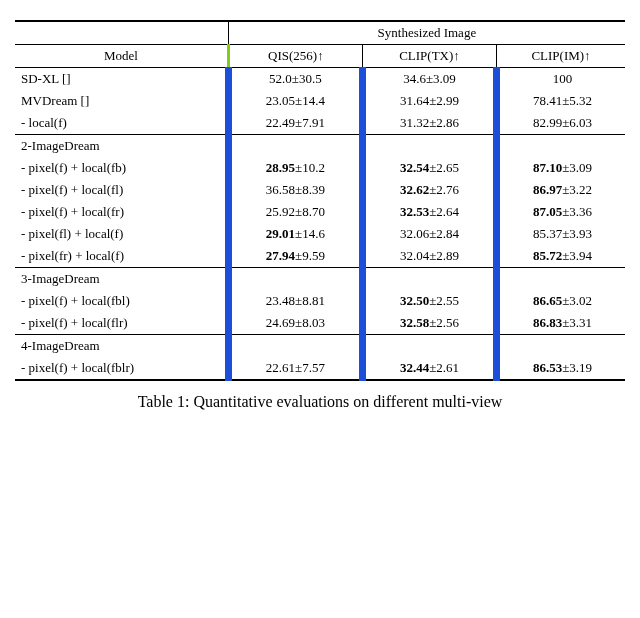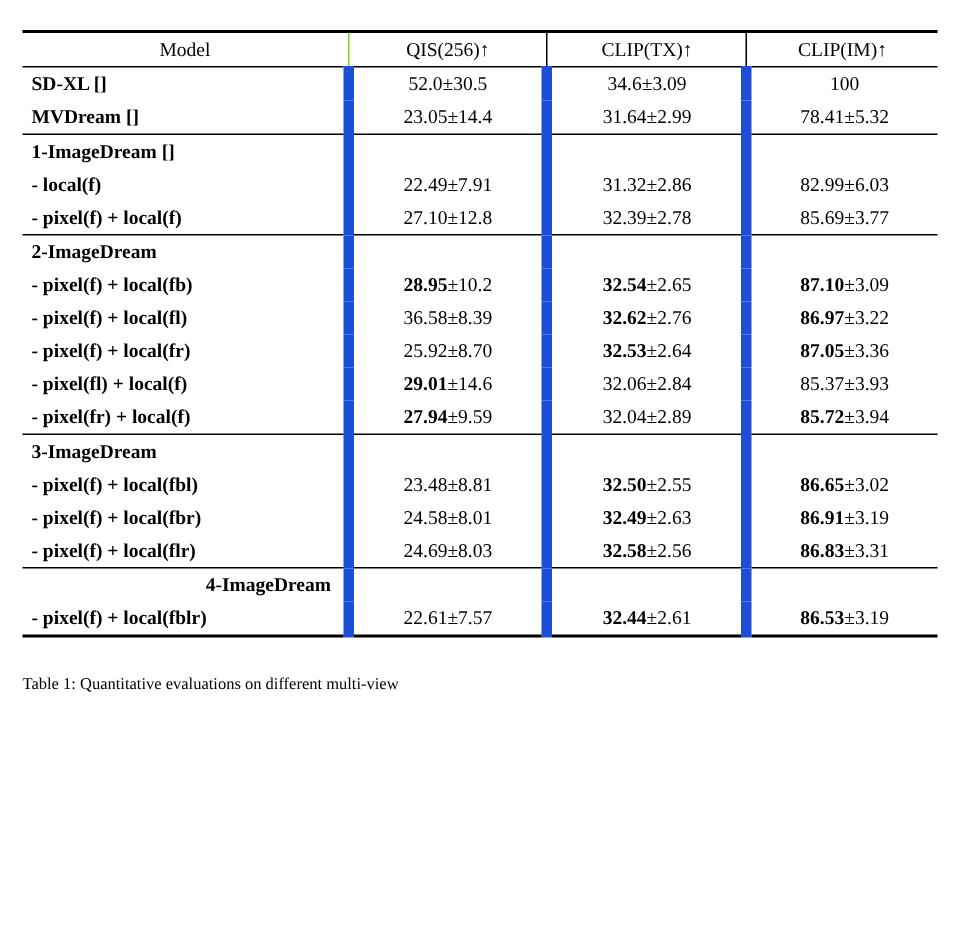--- a/index.html
+++ b/index.html
@@ -34,21 +34,20 @@
 
     th, td {
       padding: 3px 8px;
       text-align: center;
       font-size: 13px;
     }
 
     td.model-col {
       text-align: left;
       padding-left: 6px;
-      font-weight: bold;
     }
 
     .header-row-top th {
       border-bottom: 1px solid #000;
       font-weight: normal;
     }
 
     .header-row-cols th {
       border-bottom: 1px solid #000;
       font-weight: normal;
@@ -64,68 +63,60 @@
 
     .col-header {
       border-left: 1px solid #000;
     }
 
     td.data-cell {
       border-left: 7px solid #1d4ed8;
     }
 
     .caption {
-      margin-top: 25px;
-      font-size: 11px;
-      text-align: left;
+      margin-top: 12px;
+      font-size: 16px;
+      text-align: center;
     }
   </style>
 </head>
 <body>
 
 <div class="table-container">
   <table>
     <thead>
+      <tr class="header-row-top">
+        <th class="empty-cell model-col"></th>
+        <th colspan="3" class="synthesized-header">Synthesized Image</th>
+      </tr>
       <tr class="header-row-cols">
-        <th class="model-col" style="border-right:1px solid #84cc16;">Model</th>
+        <th class="model-col" style="border-right:3px solid #84cc16;">Model</th>
         <th class="col-header">QIS(256)↑</th>
         <th class="col-header">CLIP(TX)↑</th>
         <th class="col-header">CLIP(IM)↑</th>
       </tr>
     </thead>
     <tbody id="table-body">
     <tr>
           <td class="model-col">SD-XL []</td>
           <td class="data-cell">52.0±30.5</td>
           <td class="data-cell">34.6±3.09</td>
           <td class="data-cell">100</td>
         </tr>
         <tr>
           <td class="model-col">MVDream []</td>
           <td class="data-cell">23.05±14.4</td>
           <td class="data-cell">31.64±2.99</td>
           <td class="data-cell">78.41±5.32</td>
         </tr>
-        <tr style="border-top: 1px solid rgb(0, 0, 0);">
-          <td class="model-col" style="border-top: 1px solid rgb(0, 0, 0);">1-ImageDream []</td>
-          <td class="data-cell" style="border-top: 1px solid rgb(0, 0, 0);"></td>
-          <td class="data-cell" style="border-top: 1px solid rgb(0, 0, 0);"></td>
-          <td class="data-cell" style="border-top: 1px solid rgb(0, 0, 0);"></td>
-        </tr>
         <tr>
           <td class="model-col"> - local(f)</td>
           <td class="data-cell">22.49±7.91</td>
           <td class="data-cell">31.32±2.86</td>
           <td class="data-cell">82.99±6.03</td>
-        </tr>
-        <tr>
-          <td class="model-col"> - pixel(f) + local(f)</td>
-          <td class="data-cell">27.10±12.8</td>
-          <td class="data-cell">32.39±2.78</td>
-          <td class="data-cell">85.69±3.77</td>
         </tr>
         <tr style="border-top: 1px solid rgb(0, 0, 0);">
           <td class="model-col" style="border-top: 1px solid rgb(0, 0, 0);">2-ImageDream</td>
           <td class="data-cell" style="border-top: 1px solid rgb(0, 0, 0);"></td>
           <td class="data-cell" style="border-top: 1px solid rgb(0, 0, 0);"></td>
           <td class="data-cell" style="border-top: 1px solid rgb(0, 0, 0);"></td>
         </tr>
         <tr>
           <td class="model-col"> - pixel(f) + local(fb)</td>
           <td class="data-cell"><b>28.95</b>±10.2</td>
@@ -162,33 +153,27 @@
           <td class="data-cell" style="border-top: 1px solid rgb(0, 0, 0);"></td>
           <td class="data-cell" style="border-top: 1px solid rgb(0, 0, 0);"></td>
         </tr>
         <tr>
           <td class="model-col"> - pixel(f) + local(fbl)</td>
           <td class="data-cell">23.48±8.81</td>
           <td class="data-cell"><b>32.50</b>±2.55</td>
           <td class="data-cell"><b>86.65</b>±3.02</td>
         </tr>
         <tr>
-          <td class="model-col"> - pixel(f) + local(fbr)</td>
-          <td class="data-cell">24.58±8.01</td>
-          <td class="data-cell"><b>32.49</b>±2.63</td>
-          <td class="data-cell"><b>86.91</b>±3.19</td>
-        </tr>
-        <tr>
           <td class="model-col"> - pixel(f) + local(flr)</td>
           <td class="data-cell">24.69±8.03</td>
           <td class="data-cell"><b>32.58</b>±2.56</td>
           <td class="data-cell"><b>86.83</b>±3.31</td>
         </tr>
         <tr style="border-top: 1px solid rgb(0, 0, 0);">
-          <td class="model-col" style="border-top: 1px solid rgb(0, 0, 0); text-align: right;">4-ImageDream</td>
+          <td class="model-col" style="border-top: 1px solid rgb(0, 0, 0);">4-ImageDream</td>
           <td class="data-cell" style="border-top: 1px solid rgb(0, 0, 0);"></td>
           <td class="data-cell" style="border-top: 1px solid rgb(0, 0, 0);"></td>
           <td class="data-cell" style="border-top: 1px solid rgb(0, 0, 0);"></td>
         </tr>
         <tr>
           <td class="model-col"> - pixel(f) + local(fblr)</td>
           <td class="data-cell">22.61±7.57</td>
           <td class="data-cell"><b>32.44</b>±2.61</td>
           <td class="data-cell"><b>86.53</b>±3.19</td>
         </tr>

